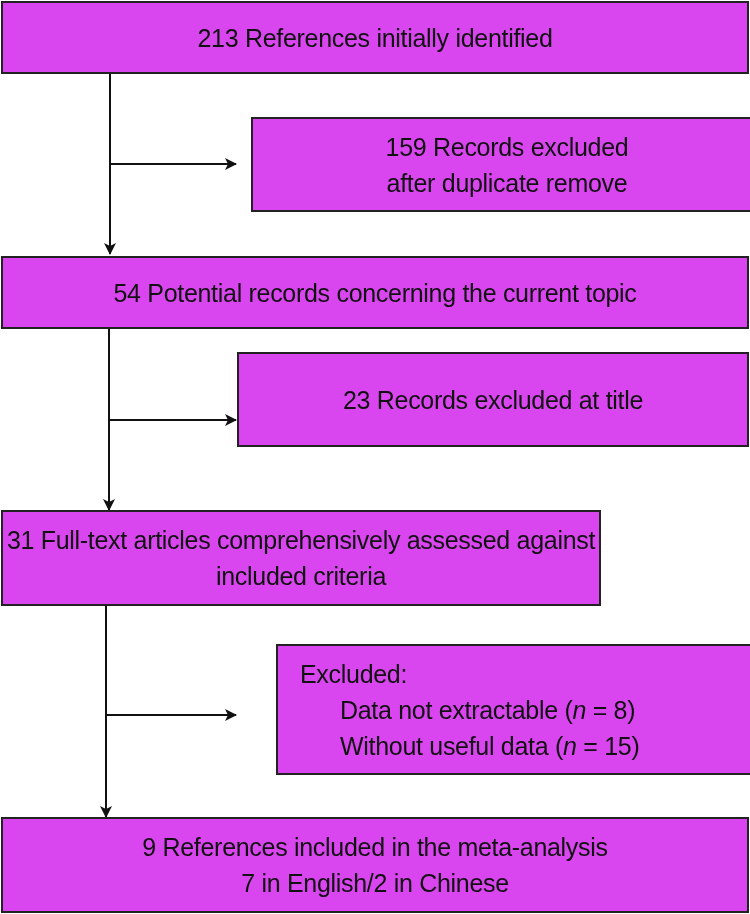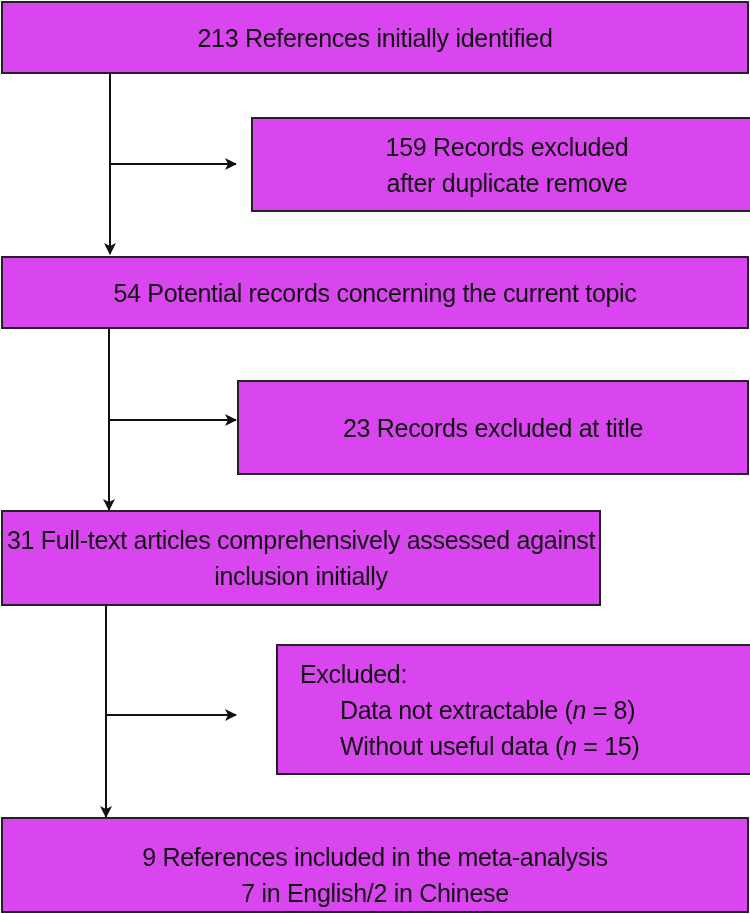--- a/index.html
+++ b/index.html
@@ -36,31 +36,31 @@
 
 <div class="box" style="left:251px;top:117px;width:512px;height:95px;">
   <span class="line">159 Records excluded</span>
   <span class="line">after duplicate remove</span>
 </div>
 
 <div class="box" style="left:1px;top:256px;width:748px;height:73px;">
   <span class="line">54 Potential records concerning the current topic</span>
 </div>
 
-<div class="box" style="left:237px;top:380px;width:512px;height:95px;">
+<div class="box" style="left:237px;top:352px;width:512px;height:95px;">
   <span class="line">23 Records excluded at title</span>
 </div>
 
 <div class="box" style="left:1px;top:510px;width:600px;height:96px;">
   <span class="line">31 Full-text articles comprehensively assessed against</span>
-  <span class="line">inclusion initially</span>
+  <span class="line">included criteria</span>
 </div>
 
 <div class="box left-text" style="left:237px;top:644px;width:512px;height:131px;margin-left:39px;">
   <span class="line">Excluded:</span>
   <span class="line indent"><span>Data not extractable (</span><i>n</i><span> = 8)</span></span>
   <span class="line indent"><span>Without useful data (</span><i>n</i><span> = 15)</span></span>
 </div>
 
-<div class="box" style="left:1px;top:817px;width:748px;height:96px;justify-content:flex-end;">
+<div class="box" style="left:1px;top:817px;width:748px;height:96px;">
   <span class="line">9 References included in the meta-analysis</span>
   <span class="line">7 in English/2 in Chinese</span>
 </div>
 
 </body></html>

